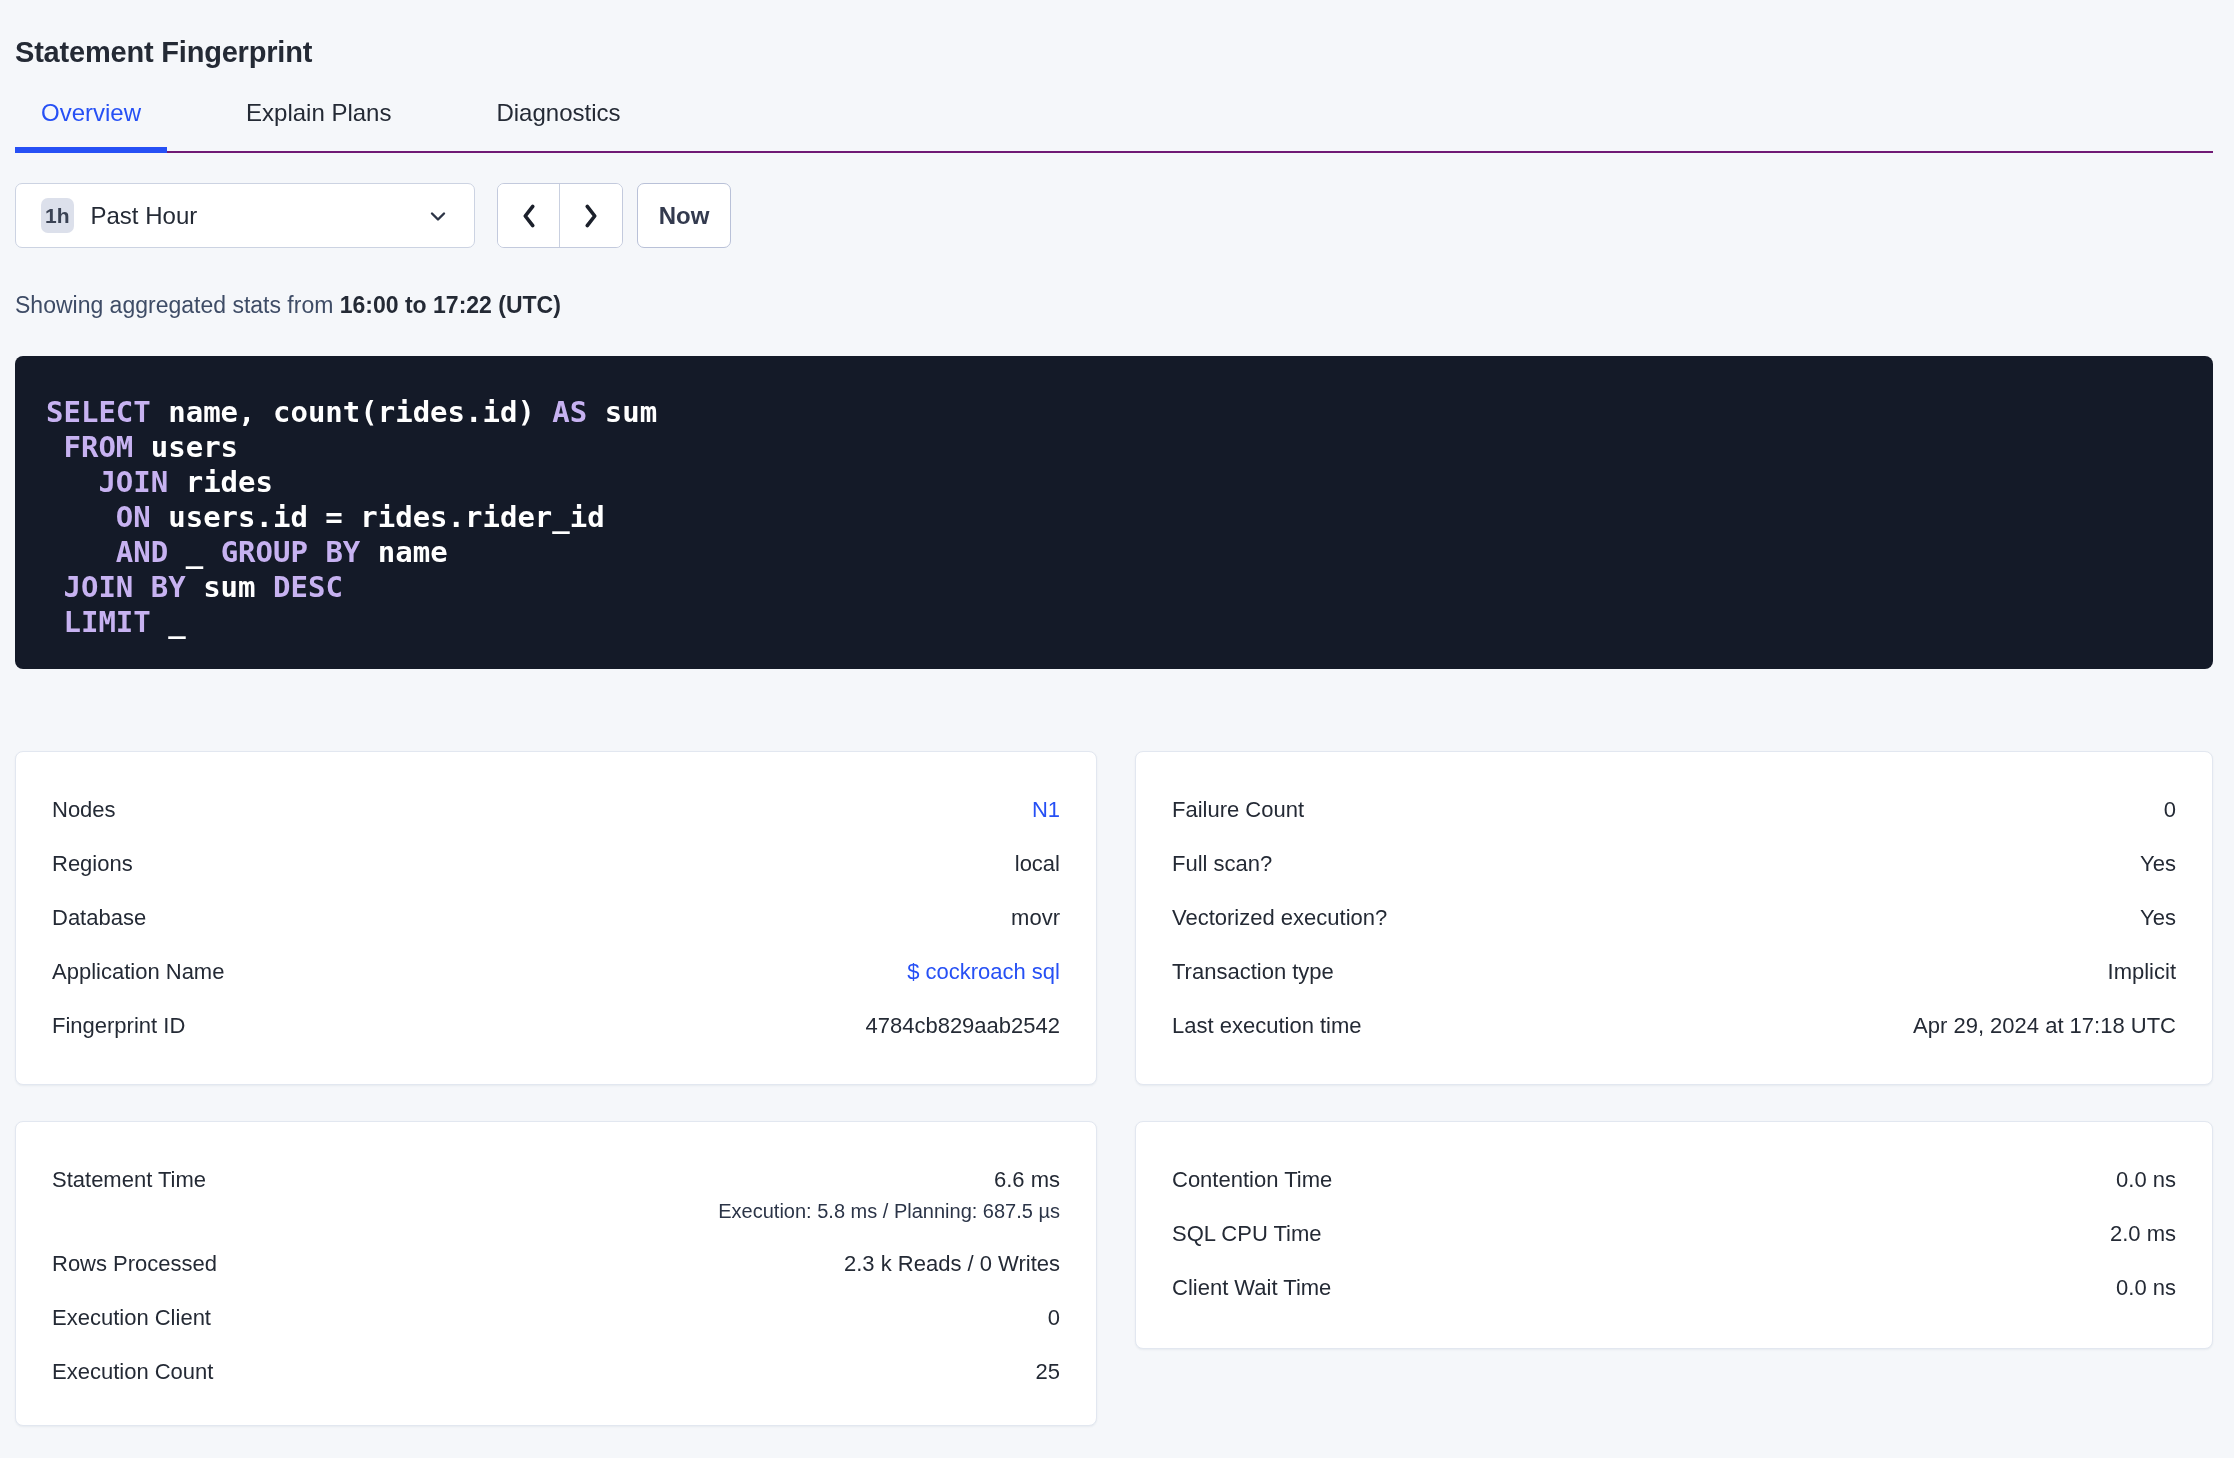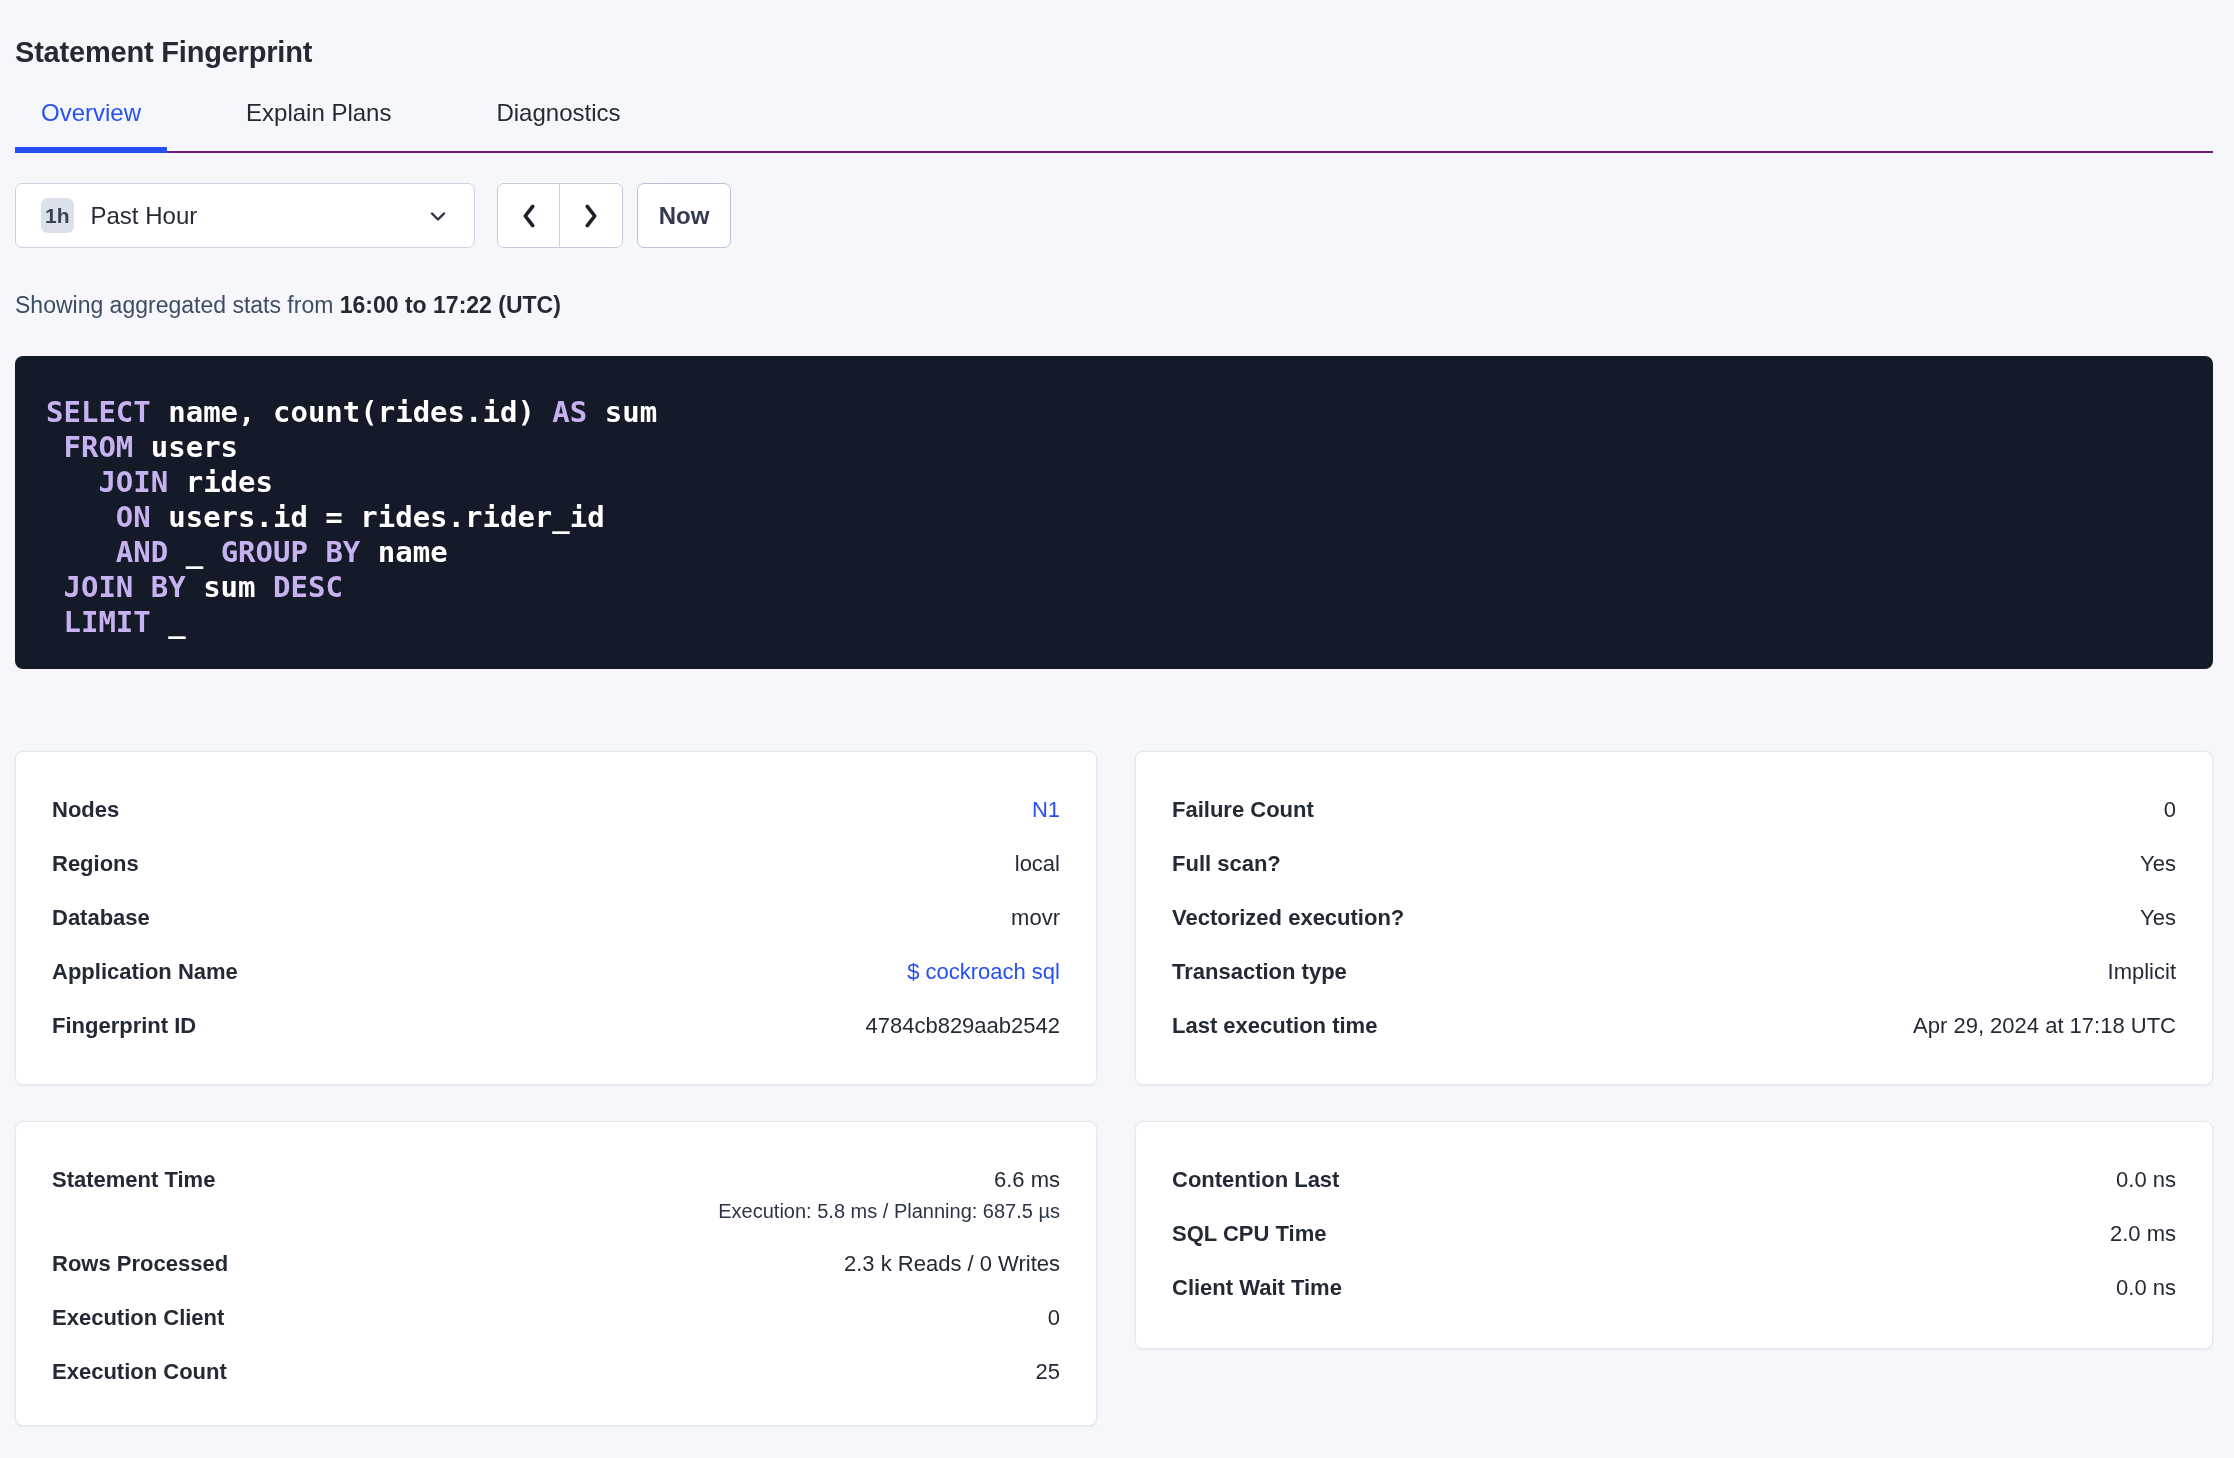--- a/index.html
+++ b/index.html
@@ -48,21 +48,21 @@
             line-height:35px;color:#ffffff;white-space:pre;}
   .sql-line .kw{color:var(--sql-kw);}
 
   .cards{margin-top:82px;display:grid;grid-template-columns:1082px 1078px;
          column-gap:38px;row-gap:36px;align-items:start;}
   .card{background:#fff;border:1px solid #e2e7f0;border-radius:8px;padding:46px 36px 0;
         box-shadow:0 1px 2px rgba(67,90,111,.08);}
   .h334{height:334px;} .h305{height:305px;} .h228{height:228px;}
 
   .crow{display:flex;justify-content:space-between;align-items:flex-start;margin-bottom:30px;}
-  .crow .label{font-size:22px;font-weight:700;color:var(--navy);line-height:24px;}
+  .crow .label{font-size:22px;font-weight:400;color:var(--navy);line-height:24px;}
   .crow .valwrap{text-align:right;}
   .crow .value{font-size:22px;color:var(--navy);line-height:24px;}
   .crow .value.link{color:var(--accent);cursor:pointer;}
   .crow .sub{font-size:20px;color:#2b3447;margin-top:8px;line-height:22px;}
 </style>
 </head>
 <body>
 
 <div class="page">
 
@@ -206,21 +206,21 @@
         </div>
         <div class="crow">
           <div class="label">Execution Count</div>
           <div class="valwrap">
             <div class="value">25</div>
           </div>
         </div>
       </div>
     <div class="card h228" id="card-3">
         <div class="crow">
-          <div class="label">Contention Last</div>
+          <div class="label">Contention Time</div>
           <div class="valwrap">
             <div class="value">0.0 ns</div>
           </div>
         </div>
         <div class="crow">
           <div class="label">SQL CPU Time</div>
           <div class="valwrap">
             <div class="value">2.0 ms</div>
           </div>
         </div>

